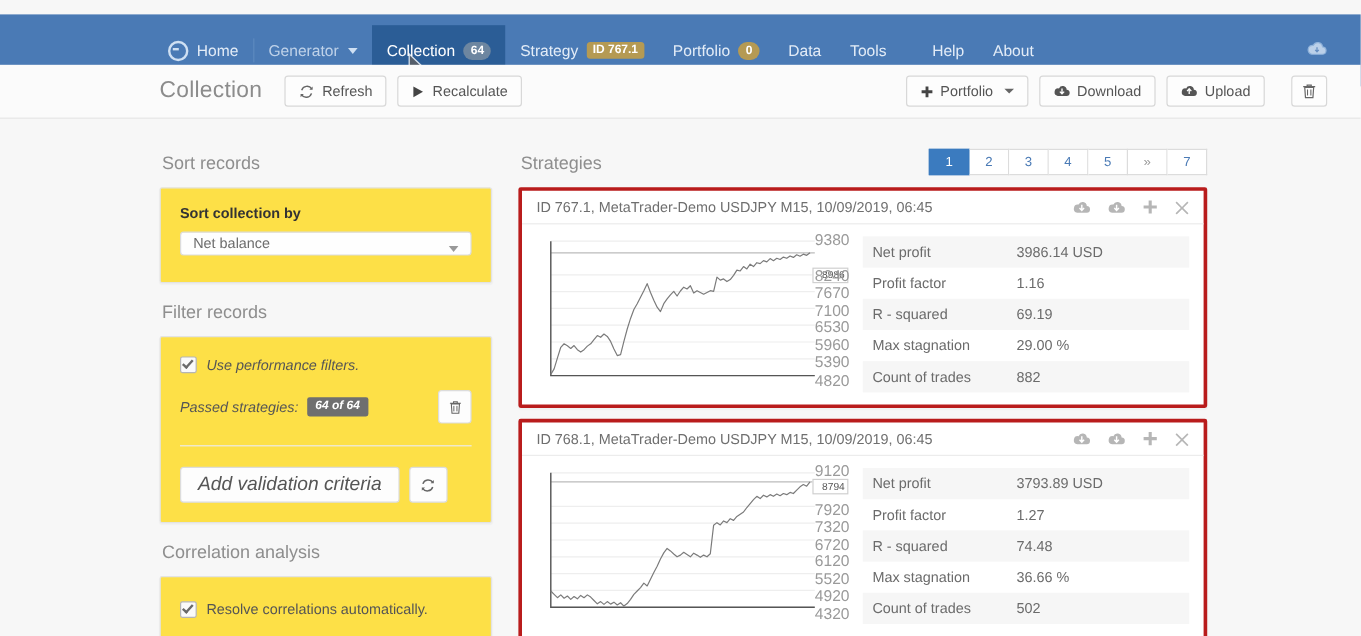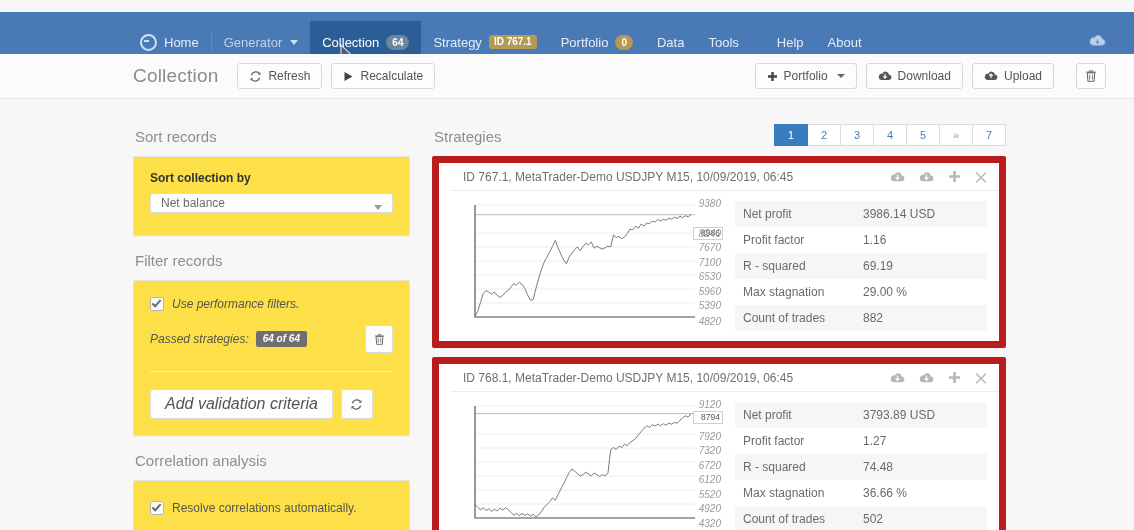--- a/index.html
+++ b/index.html
@@ -139,41 +139,40 @@
     min-width:20px;height:20px;padding:0 6px;border:1px solid #dcdcdc;border-left:none;
     background:#fff;color:#4a7ab5;font-size:11px;
     display:flex;align-items:center;justify-content:center;cursor:pointer;
   }
   .pg:first-child{border-left:1px solid #dcdcdc;}
   .pg.active{background:#3b7bbf;border-color:#3b7bbf;color:#fff;}
   .pg.muted{color:#9a9a9a;}
 
   
   .card{
-    background:#fff;border:7px solid #b91c1c;border-radius:2px;margin-bottom:9px;
+    background:#fff;border:3px solid #b91c1c;border-radius:2px;margin-bottom:9px;
     box-shadow:0 1px 1px rgba(0,0,0,.03);
-    padding-left:12px;
   }
   .card-head{
     display:flex;align-items:center;height:27px;padding:0 12px;
     border-bottom:1px solid #ececec;
   }
   .card-title{font-size:12px;color:#6f6f6f;}
   .card-actions{margin-left:auto;display:flex;align-items:center;gap:14px;}
   .act{cursor:pointer;opacity:.62;display:flex;}
   .card-body{display:flex;padding:10px 12px 10px 12px;}
   .chart-wrap{position:relative;width:258px;height:127px;flex:none;}
   .stats{flex:1;margin-left:14px;}
   .stat-row{display:flex;height:26px;align-items:center;font-size:12px;}
   .stat-row.odd{background:#f6f6f6;}
   .stat-k{width:120px;color:#6b6b6b;padding-left:8px;}
   .stat-v{color:#6b6b6b;}
   .y-lab{
-    position:absolute;right:0;font-size:10px;color:#9a9a9a;text-align:right;
-    width:26px;line-height:9px;font-style:italic;
+    position:absolute;right:0;font-size:13px;color:#9a9a9a;text-align:left;
+    width:26px;line-height:9px;
   }
   .y-hl{
     position:absolute;right:-2px;font-size:8.5px;color:#555;text-align:right;
     width:30px;line-height:11px;border:1px solid #d0d0d0;background:#fff;
     padding:0 2px;box-sizing:border-box;
   }
   .card.partial{height:30px;overflow:hidden;}
 </style>
 </head>
 <body>

